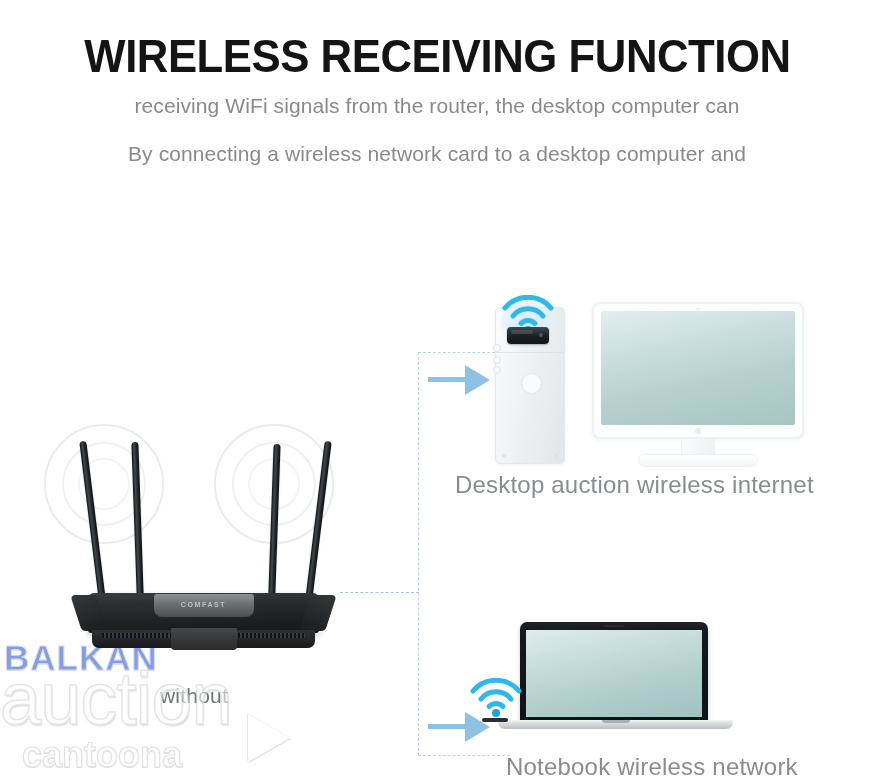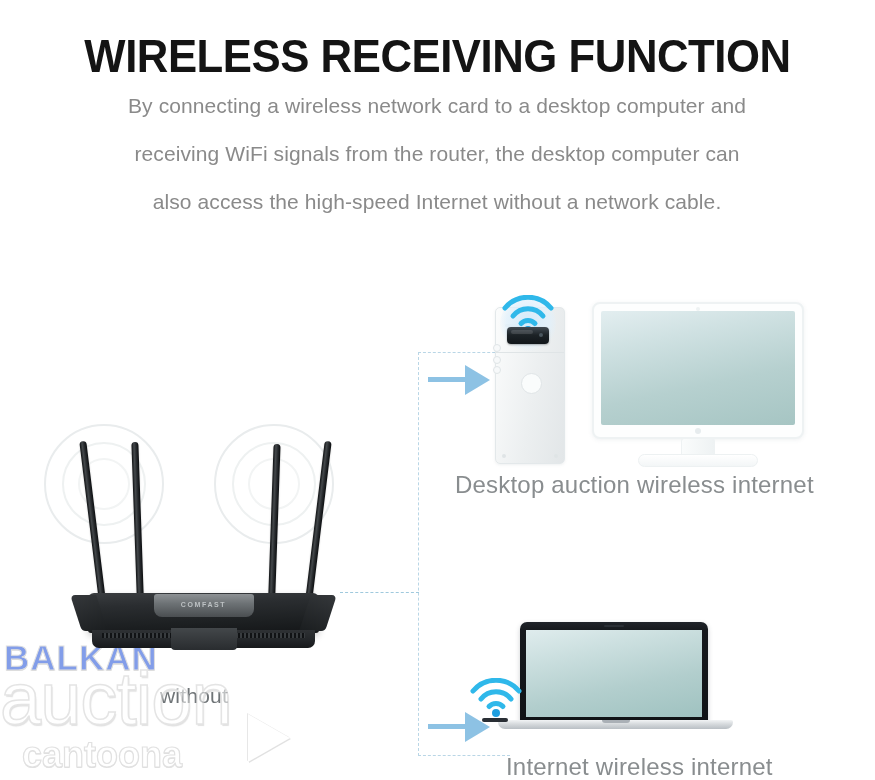--- a/index.html
+++ b/index.html
@@ -358,23 +358,22 @@
     border-left: 42px solid #ffffff;
     filter: drop-shadow(1px 1px 0 #c9c9c9) drop-shadow(-1px -1px 0 #d4d4d4);
   }
 </style>
 </head>
 <body>
 
 <h1 id="page-title">WIRELESS RECEIVING FUNCTION</h1>
 
 <div id="intro-paragraph">
+  <span class="ln">receiving WiFi signals from the router, the desktop computer can</span>
   <span class="ln">By connecting a wireless network card to a desktop computer and</span>
-  <span class="ln">receiving WiFi signals from the router, the desktop computer can</span>
-  <span class="ln">also access the high-speed Internet without a network cable.</span>
 </div>
 
 <div id="diagram">
 
   <div class="dash-v" id="trunk-vertical"></div>
   <div class="dash-h" id="branch-top"></div>
   <div class="dash-h" id="branch-router"></div>
   <div class="dash-h" id="branch-bottom"></div>
 
   <div class="arrow" id="arrow-desktop">
@@ -466,21 +465,21 @@
       <div class="cable"></div>
     </div>
     <svg id="notebook-wifi-signal" width="52" height="40" viewBox="0 0 52 40">
       <path d="M3 13 A30 30 0 0 1 49 13" fill="none" stroke="#2fb8ea" stroke-width="5" stroke-linecap="round"></path>
       <path d="M11 21 A19 19 0 0 1 41 21" fill="none" stroke="#2fb8ea" stroke-width="5" stroke-linecap="round"></path>
       <path d="M19 28.5 A9.5 9.5 0 0 1 33 28.5" fill="none" stroke="#2fb8ea" stroke-width="5" stroke-linecap="round"></path>
       <circle cx="26" cy="35" r="4" fill="#1f9fe0"></circle>
     </svg>
   </div>
 
-  <div class="caption" id="caption-notebook">Internet wireless internet</div>
+  <div class="caption" id="caption-notebook">Notebook wireless network</div>
 
 </div>
 
 <div id="watermark">
   <div id="wm-balkan">BALKAN</div>
   <div id="wm-cantoona">cantoona</div>
   <div id="wm-auction">auction</div>
   <div id="wm-play-icon"></div>
 </div>
 

